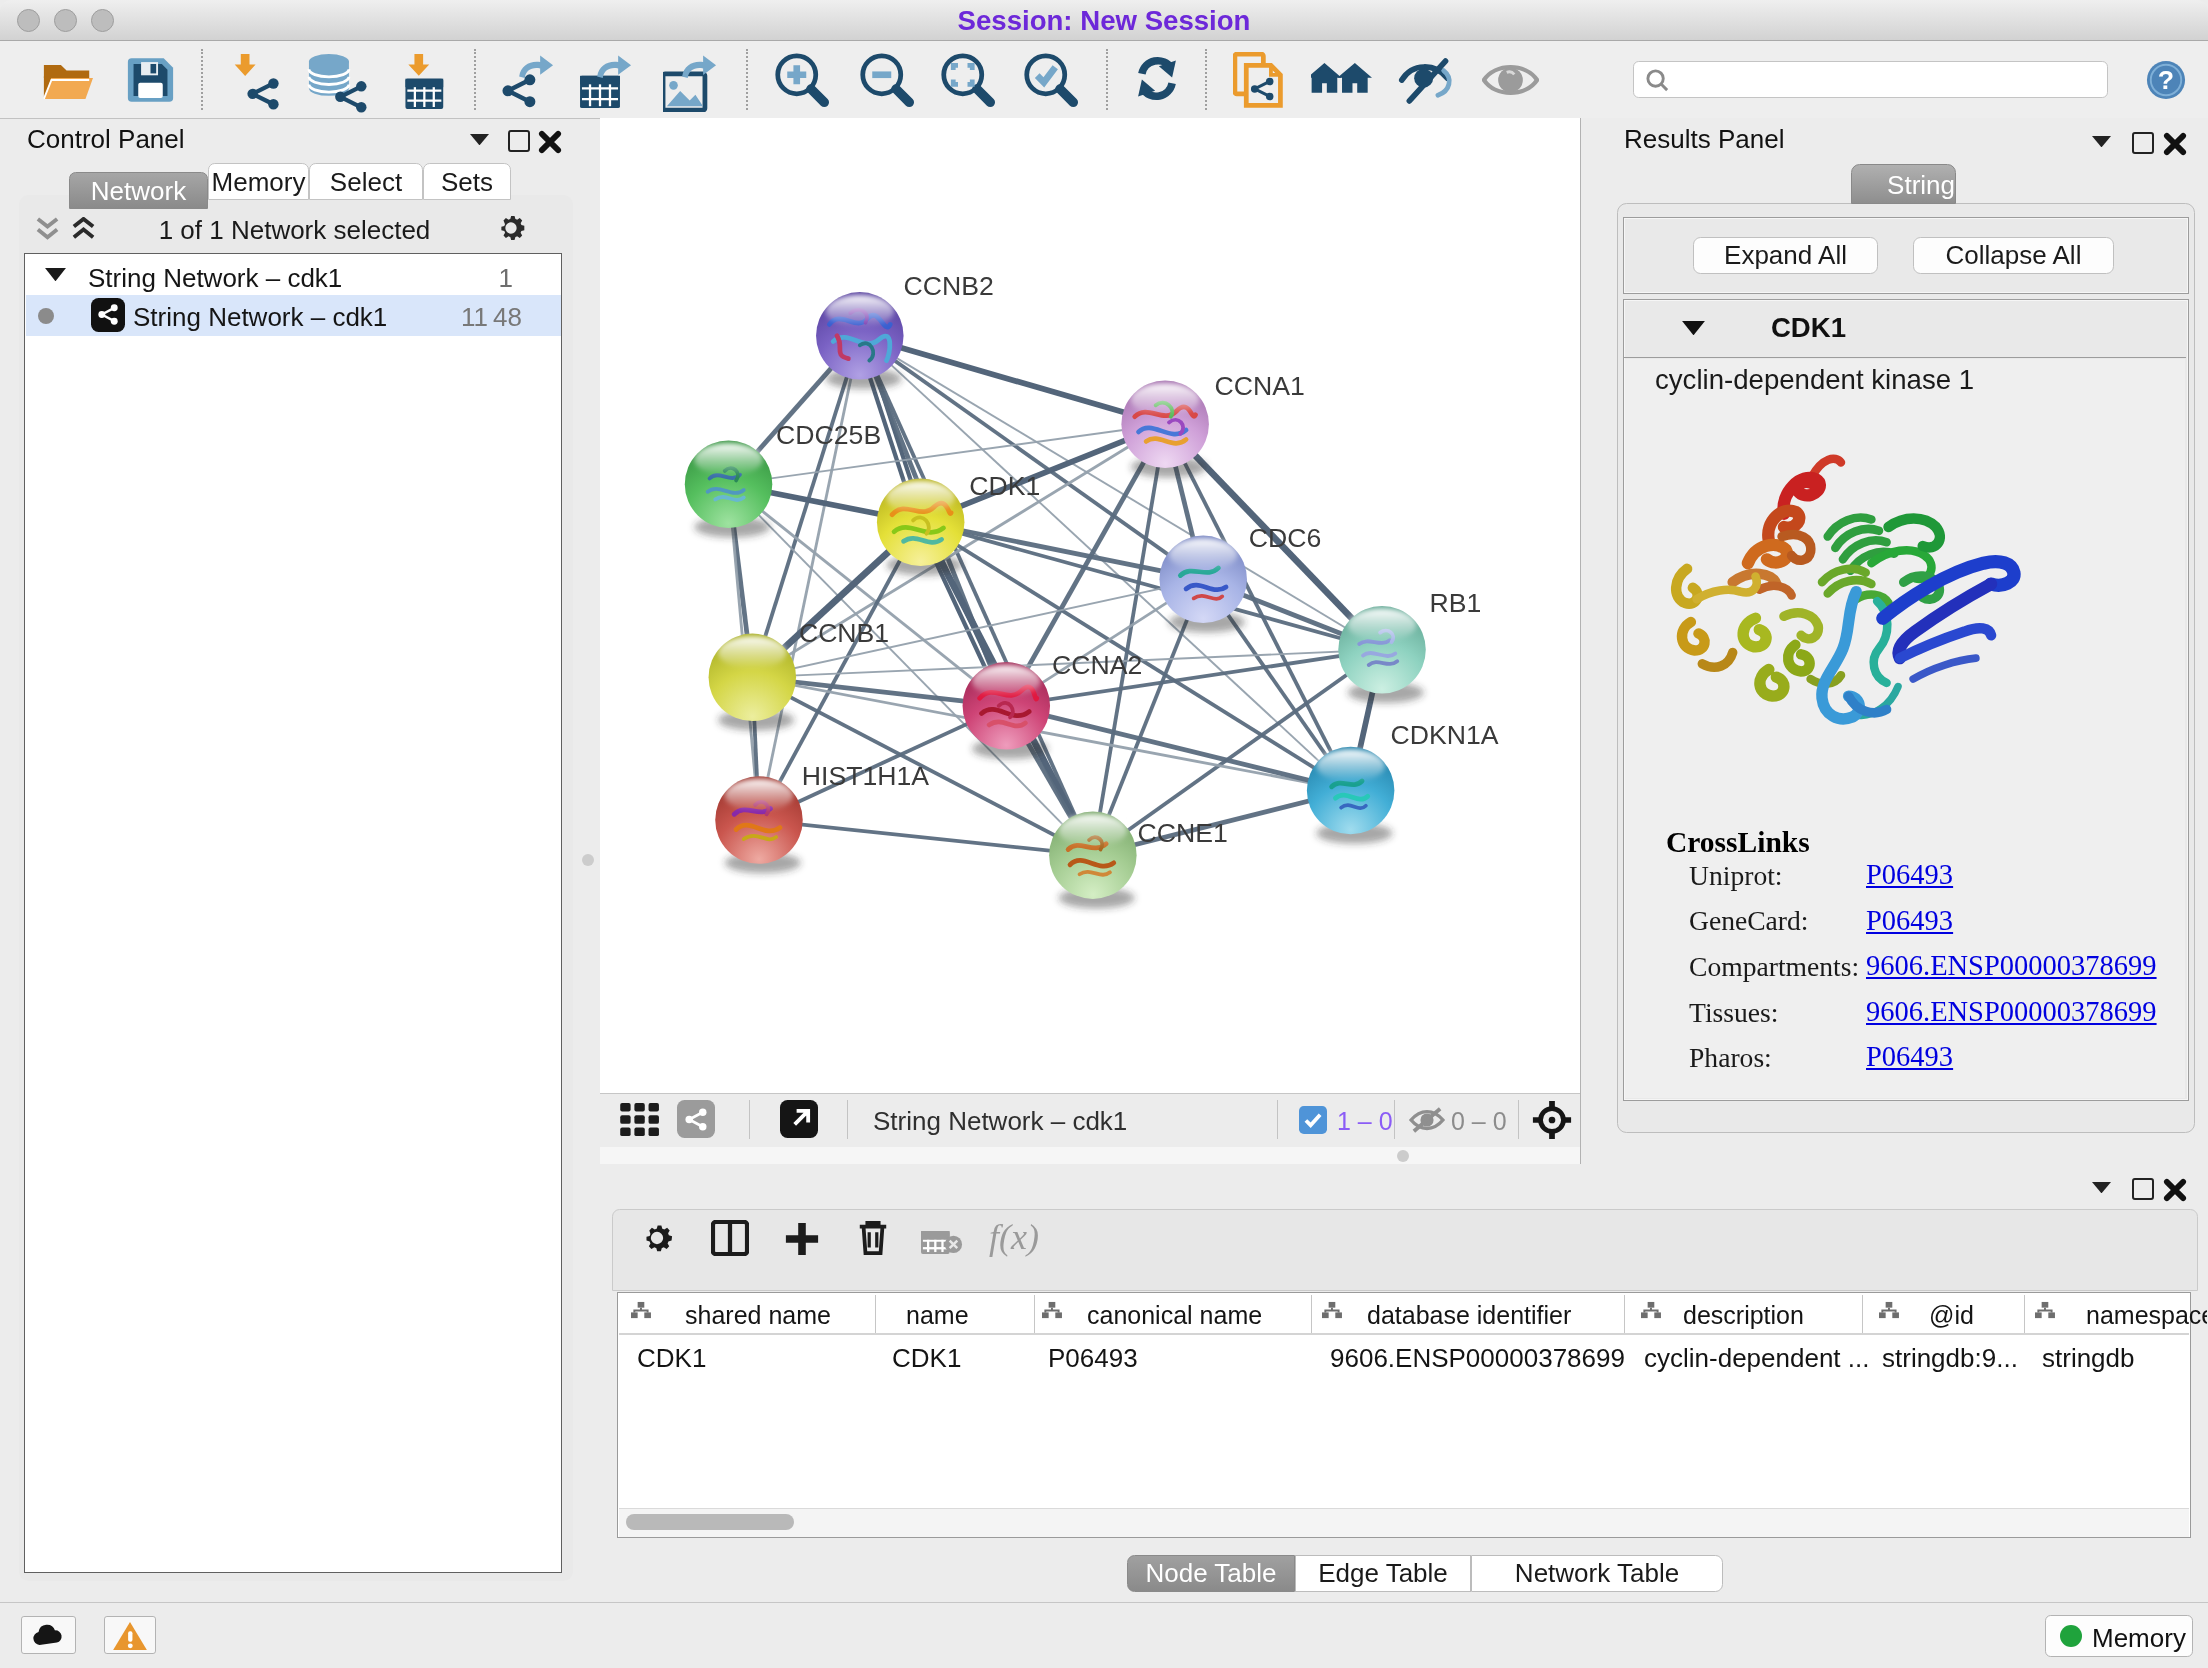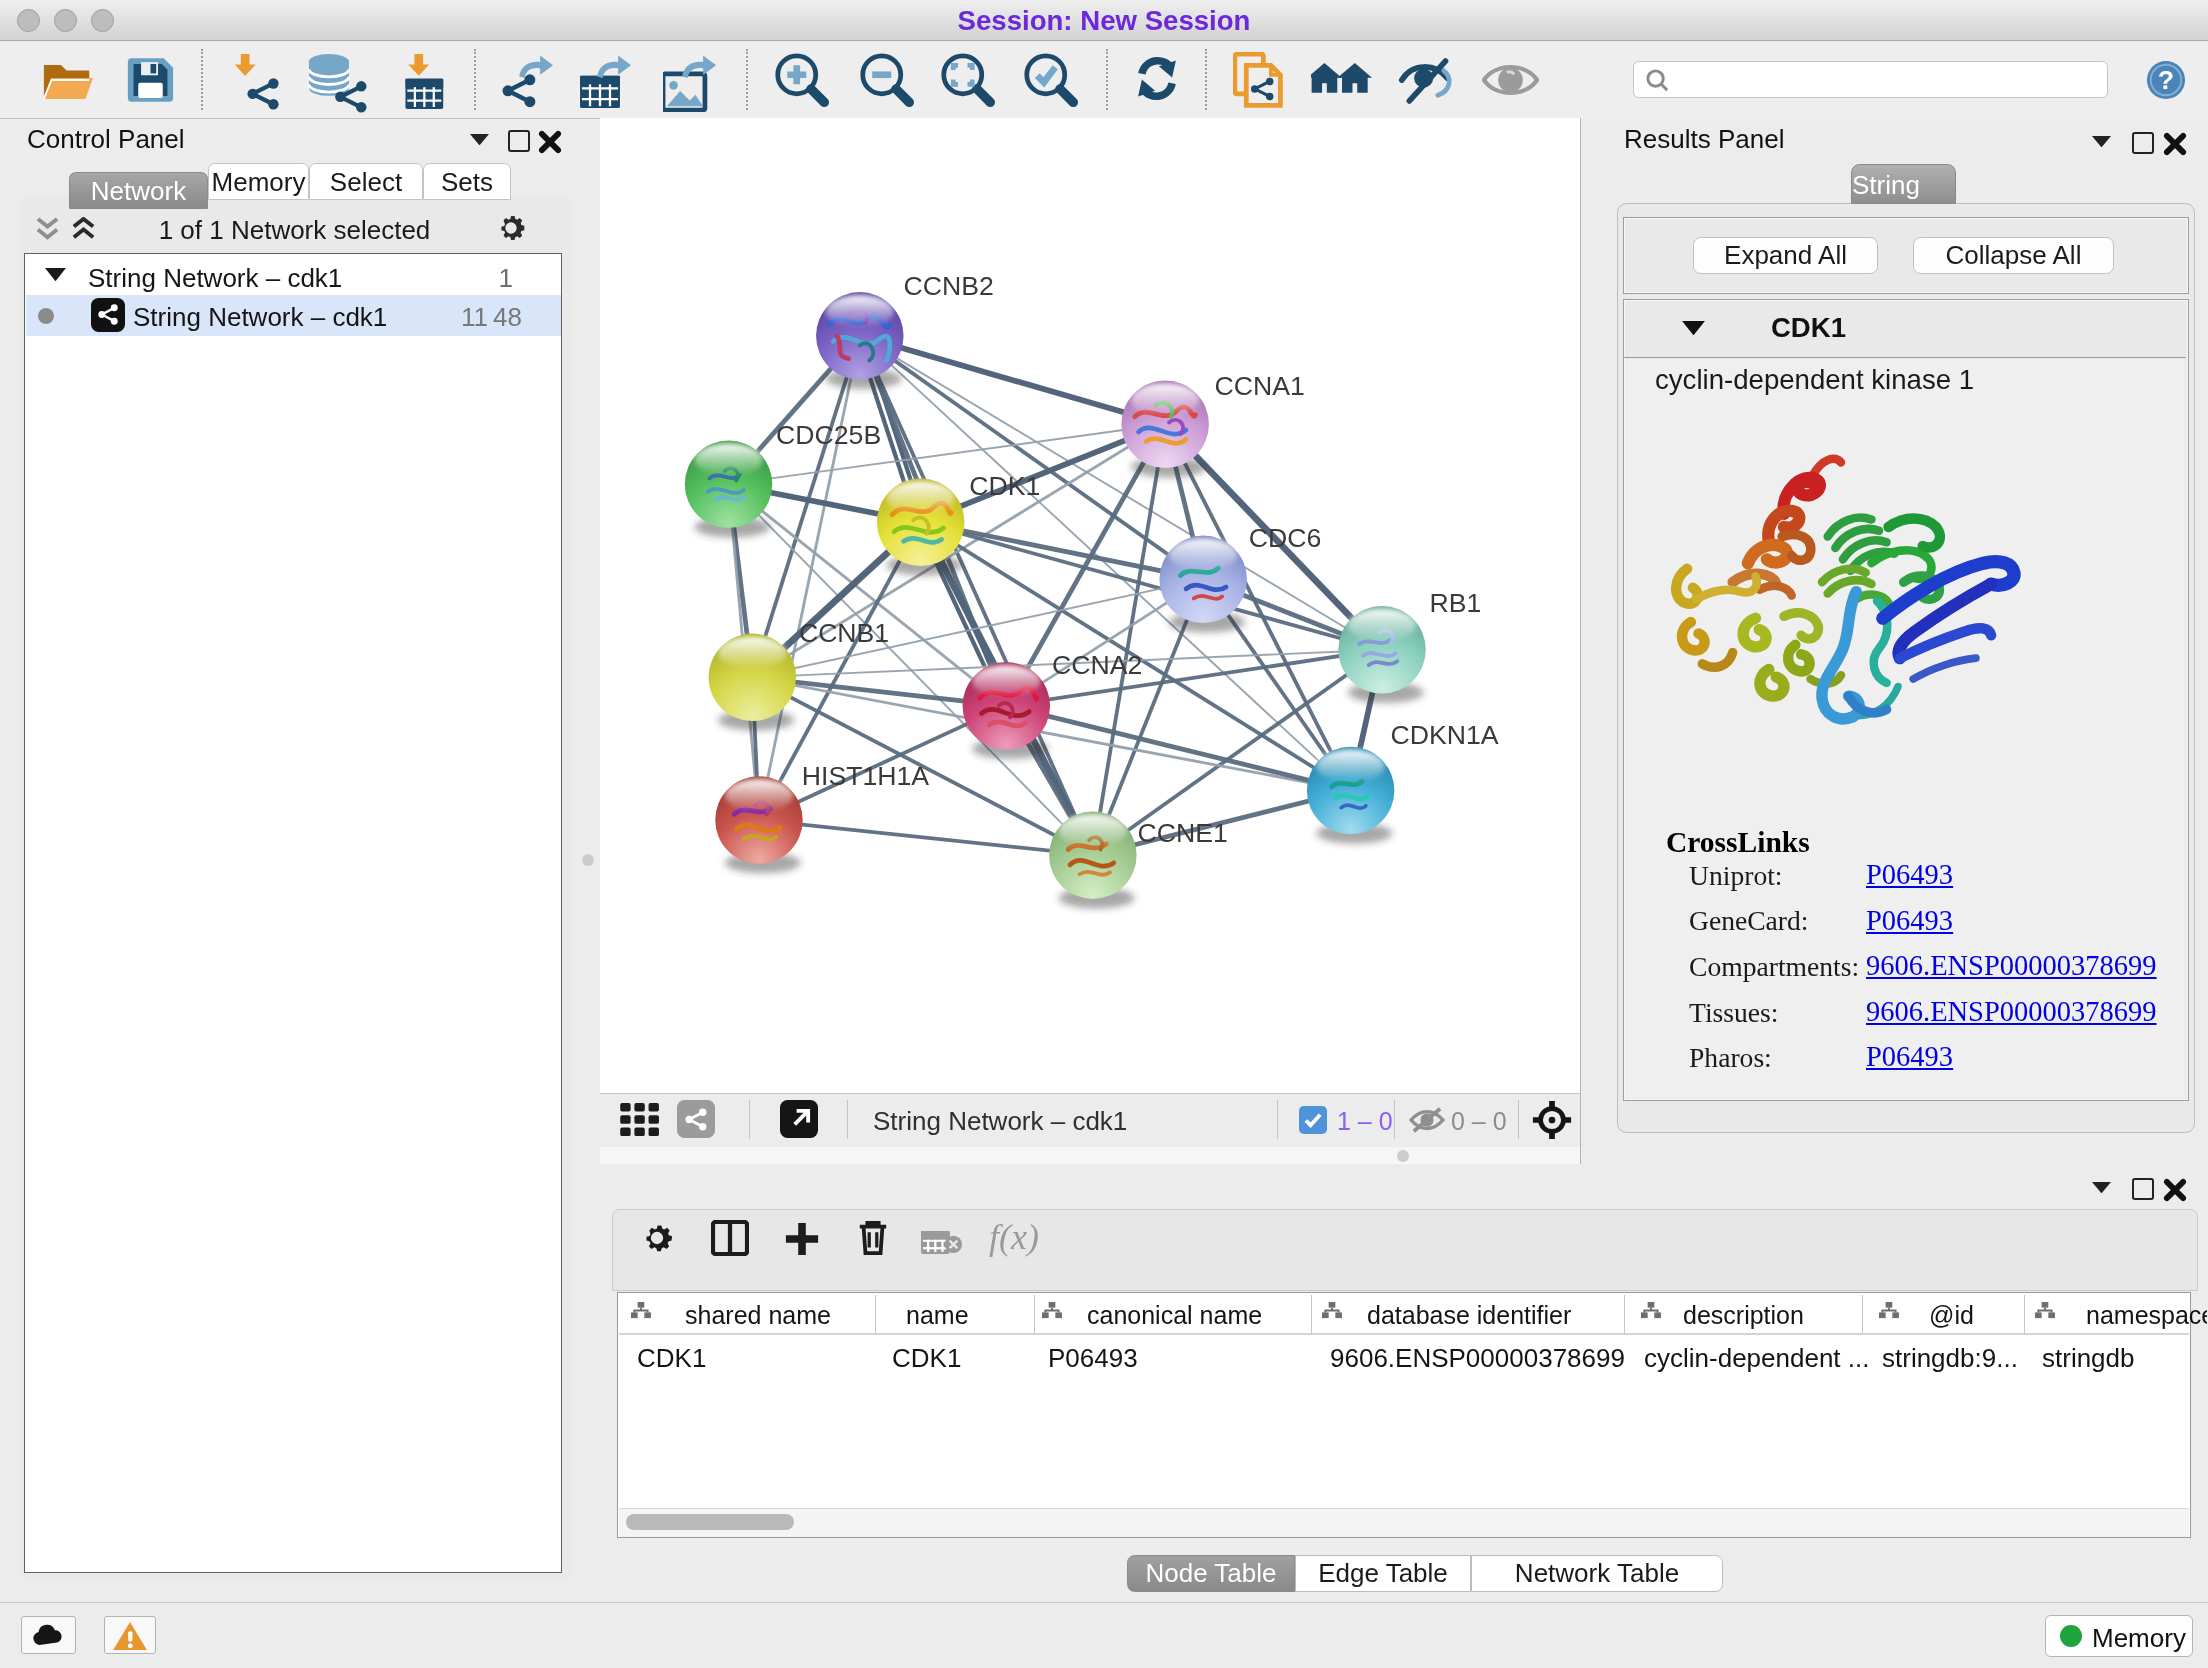--- a/index.html
+++ b/index.html
@@ -20,21 +20,21 @@
   .tabsel{background:linear-gradient(#a6a6a6,#8a8a8a);color:#fff;border:1px solid #8a8a8a;}
   .cpcontent{left:19px;top:195px;width:554px;height:1386px;background:#e9e9e9;border-radius:9.5px;}
   .netlist{left:24px;top:253px;width:538px;height:1320px;background:#fff;border:1.9px solid #606060;box-sizing:border-box;}
   .netview{left:600px;top:118px;width:980px;height:975px;background:#ffffff;}
   .vdiv{left:1580px;top:118px;width:1px;height:1046px;background:#b2b2b2;}
   .netstrip{left:600px;top:1093px;width:980px;height:54px;background:#ececec;border-top:1px solid #c6c6c6;box-sizing:border-box;}
   .ssep{width:1px;background:#c3c3c3;top:1100px;height:39px;}
   .gapstrip{left:600px;top:1147px;width:980px;height:17px;background:#f6f6f6;}
   .rpanel{left:1581px;top:118px;width:628px;height:1046px;background:#ececec;}
   .stringtab{left:1851px;top:164px;width:105px;height:40px;background:linear-gradient(#b0b0b0,#8e8e8e);
-             border:1px solid #898989;border-radius:8.6px 8.6px 0 0;color:#fff;font-size:26px;text-align:left;
+             border:1px solid #898989;border-radius:8.6px 8.6px 0 0;color:#fff;font-size:26px;text-align:right;
              line-height:40px;box-sizing:border-box;}
   .rcontainer{left:1617px;top:203px;width:578px;height:930px;background:#e9e9e9;border:1px solid #bdbdbd;
               border-radius:9.5px;box-sizing:border-box;}
   .ebox{border:1px solid #9c9c9c;box-shadow:inset 0 0 0 1px #f6f6f6;box-sizing:border-box;}
   .rbtn{height:37px;line-height:35px;text-align:center;font-size:26px;background:#fdfdfd;
         border:1px solid #c0c0c0;border-radius:7.6px;box-sizing:border-box;color:#1a1a1a;}
   .serif{font-family:"Liberation Serif", serif;}
   .xlink{color:#0000e0;text-decoration:underline;}
   .tpanel{left:600px;top:1164px;width:1608px;height:438px;background:#ececec;}
   .ttoolbar{left:612px;top:1209px;width:1586px;height:82px;background:#e7e7e7;border:1px solid #cacaca;

